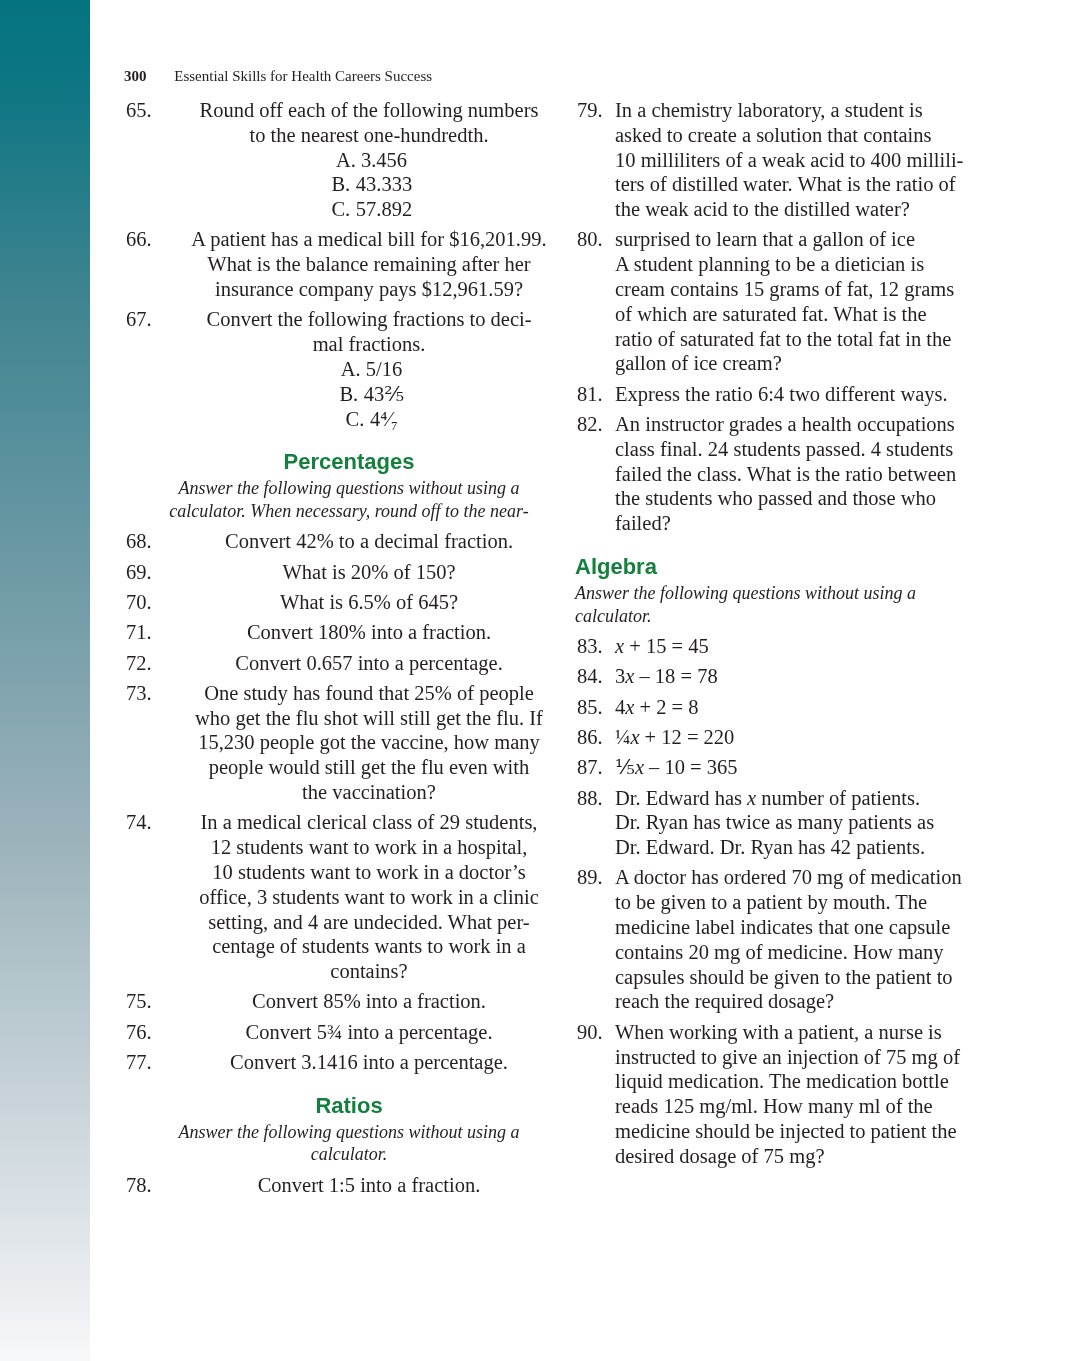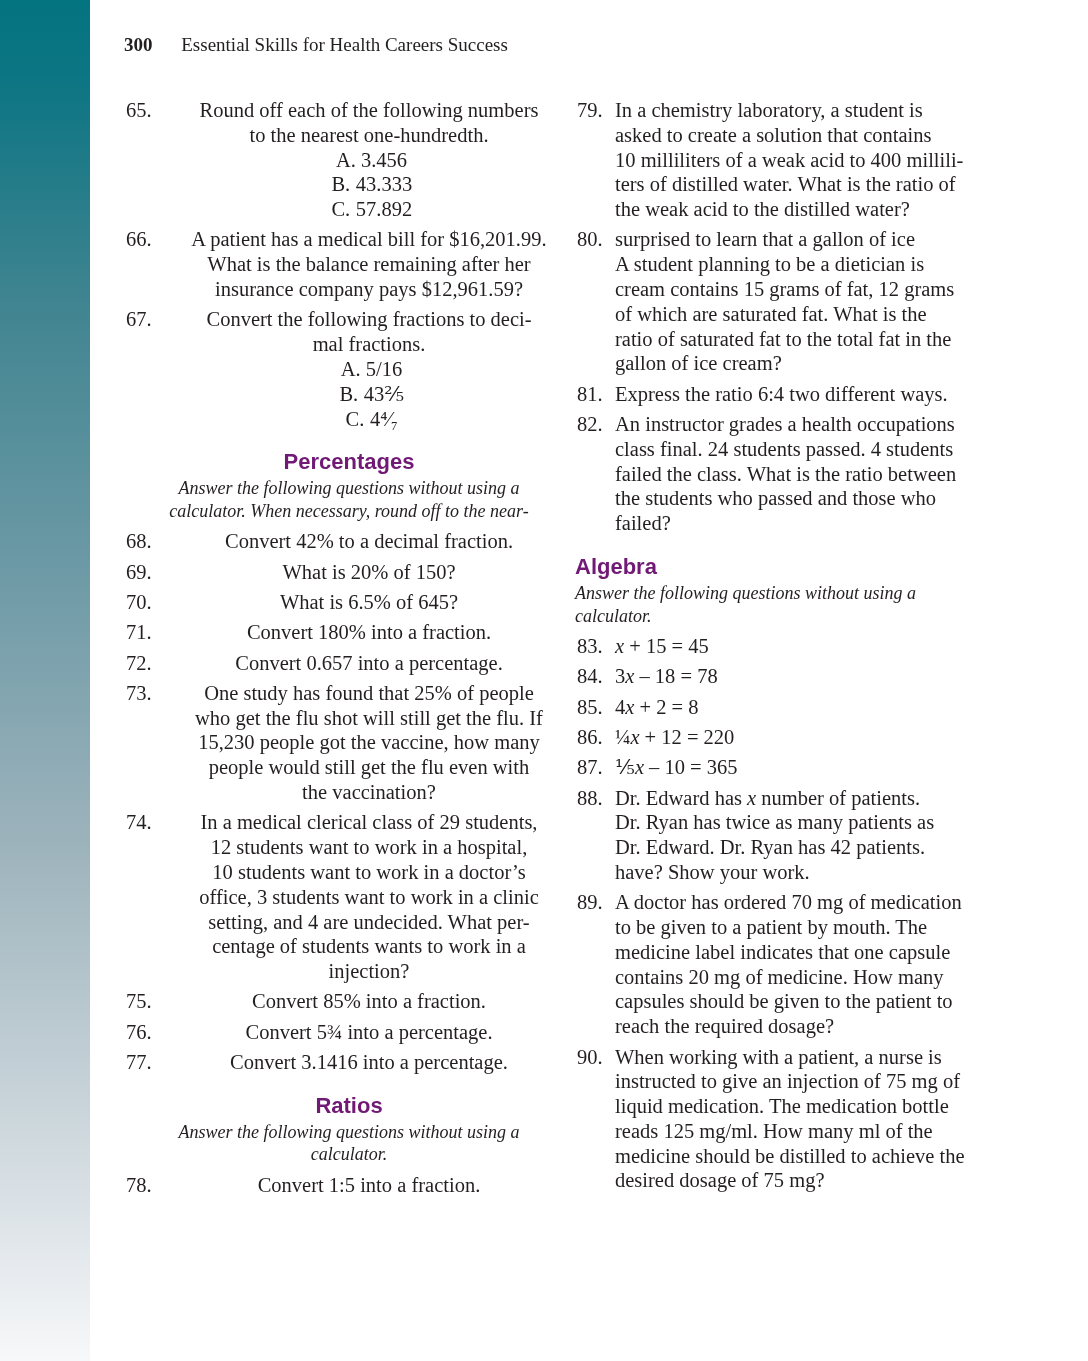--- a/index.html
+++ b/index.html
@@ -6,35 +6,35 @@
     body {
       width: 1088px; height: 1361px; position: relative; overflow: hidden;
       background: #ffffff; color: #231f20;
       font-family: "Liberation Serif", "DejaVu Serif", serif;
     }
     .side-bar {
       position: absolute; left: 0; top: 0; width: 90px; height: 1361px;
       background: linear-gradient(to bottom, #047480 0%, #0d7583 6%, #3f8490 22%, #6d9aa6 42%, #9db3bc 62%, #c6d2d8 80%, #e3e8ec 92%, #f7f8f9 100%);
     }
     .running-head {
-      position: absolute; left: 124px; top: 33px; font-size: 19px; line-height: 24px;
+      position: absolute; left: 124px; top: 64px; font-size: 15px; line-height: 24px;
       white-space: nowrap;
     }
     .running-head .pg { font-weight: bold; margin-right: 24px; }
     .col { position: absolute; top: 98px; width: 450px; }
     .col-left { left: 124px; text-align: center; }
     .col-right { left: 575px; }
     .q { position: relative; padding-left: 40px; font-size: 20.5px; line-height: 24.8px; margin-bottom: 5.5px; }
     .q .num { position: absolute; left: 2px; top: 0; }
     .q .line { display: block; white-space: nowrap; }
     .q .sub { display: block; white-space: nowrap; }
     .q .sub .letter { display: inline-block; width: 30px; }
     .sec-head {
       font-family: "Liberation Sans", "DejaVu Sans", sans-serif; font-weight: bold;
-      color: #701a75; font-size: 22px; line-height: 26px; margin-top: 18px; margin-bottom: 2px;
+      color: #15803d; font-size: 22px; line-height: 26px; margin-top: 18px; margin-bottom: 2px;
     }
     .instr { font-style: italic; font-size: 18px; line-height: 22.5px; margin-bottom: 7px; }
     .instr .line { display: block; white-space: nowrap; }
     i.var { font-style: italic; }
   </style>
 </head>
 <body>
 
 <div class="side-bar"></div>
 
@@ -105,21 +105,21 @@
     <span class="line">the vaccination?</span>
   </div>
   <div class="q">
     <span class="num">74.</span>
     <span class="line">In a medical clerical class of 29 students,</span>
     <span class="line">12 students want to work in a hospital,</span>
     <span class="line">10 students want to work in a doctor’s</span>
     <span class="line">office, 3 students want to work in a clinic</span>
     <span class="line">setting, and 4 are undecided. What per-</span>
     <span class="line">centage of students wants to work in a</span>
-    <span class="line">injection?</span>
+    <span class="line">contains?</span>
   </div>
   <div class="q">
     <span class="num">75.</span>
     <span class="line">Convert 85% into a fraction.</span>
   </div>
   <div class="q">
     <span class="num">76.</span>
     <span class="line">Convert 5¾ into a percentage.</span>
   </div>
   <div class="q">
@@ -195,34 +195,33 @@
   <div class="q">
     <span class="num">87.</span>
     <span class="line"><span>⅕</span><i class="var">x</i><span> – 10 = 365</span></span>
   </div>
 
   <div class="q">
     <span class="num">88.</span>
     <span class="line"><span>Dr. Edward has </span><i class="var">x</i><span> number of patients.</span></span>
     <span class="line">Dr. Ryan has twice as many patients as</span>
     <span class="line">Dr. Edward. Dr. Ryan has 42 patients.</span>
-    <span class="line">have? Show your work.</span>
   </div>
 
   <div class="q">
     <span class="num">89.</span>
     <span class="line">A doctor has ordered 70 mg of medication</span>
     <span class="line">to be given to a patient by mouth. The</span>
     <span class="line">medicine label indicates that one capsule</span>
     <span class="line">contains 20 mg of medicine. How many</span>
     <span class="line">capsules should be given to the patient to</span>
     <span class="line">reach the required dosage?</span>
   </div>
   <div class="q">
     <span class="num">90.</span>
     <span class="line">When working with a patient, a nurse is</span>
     <span class="line">instructed to give an injection of 75 mg of</span>
     <span class="line">liquid medication. The medication bottle</span>
     <span class="line">reads 125 mg/ml. How many ml of the</span>
-    <span class="line">medicine should be distilled to achieve the</span>
+    <span class="line">medicine should be injected to patient the</span>
     <span class="line">desired dosage of 75 mg?</span>
   </div>
 </div>
 
 </body></html>

